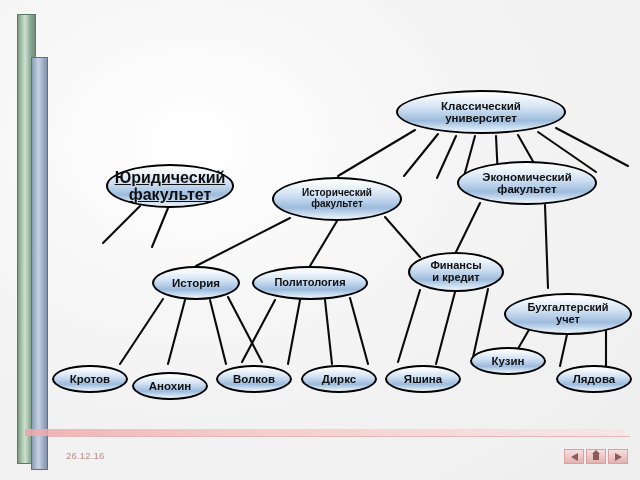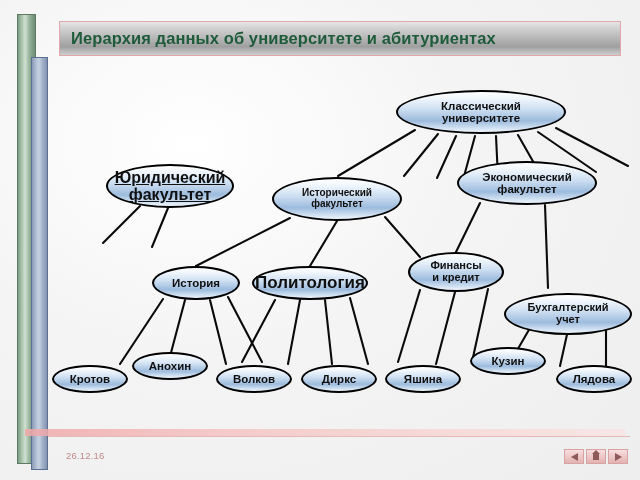--- a/index.html
+++ b/index.html
@@ -176,23 +176,20 @@
   }
 </style>
 </head>
 <body>
 
 <div id="slide">
 
   <div class="bar-green"></div>
   <div class="bar-blue"></div>
 
-  <div class="title-bar">
-    <div class="title-text">Иерархия данных об университете и абитуриентах</div>
-  </div>
 
   <svg id="diagram" width="640" height="480" viewBox="0 0 640 480">
       <line x1="415" y1="130" x2="338" y2="176" stroke="#0a0a0a" stroke-width="2.1" stroke-linecap="round"></line>
       <line x1="438" y1="134" x2="404" y2="176" stroke="#0a0a0a" stroke-width="2.1" stroke-linecap="round"></line>
       <line x1="456" y1="136" x2="437" y2="178" stroke="#0a0a0a" stroke-width="2.1" stroke-linecap="round"></line>
       <line x1="475" y1="136" x2="463" y2="180" stroke="#0a0a0a" stroke-width="2.1" stroke-linecap="round"></line>
       <line x1="496" y1="136" x2="498" y2="178" stroke="#0a0a0a" stroke-width="2.1" stroke-linecap="round"></line>
       <line x1="518" y1="135" x2="543" y2="179" stroke="#0a0a0a" stroke-width="2.1" stroke-linecap="round"></line>
       <line x1="538" y1="132" x2="596" y2="172" stroke="#0a0a0a" stroke-width="2.1" stroke-linecap="round"></line>
       <line x1="556" y1="128" x2="628" y2="166" stroke="#0a0a0a" stroke-width="2.1" stroke-linecap="round"></line>
@@ -216,21 +213,21 @@
       <line x1="488" y1="289" x2="472" y2="362" stroke="#0a0a0a" stroke-width="2.1" stroke-linecap="round"></line>
       <line x1="530" y1="328" x2="508" y2="366" stroke="#0a0a0a" stroke-width="2.1" stroke-linecap="round"></line>
       <line x1="568" y1="330" x2="560" y2="366" stroke="#0a0a0a" stroke-width="2.1" stroke-linecap="round"></line>
       <line x1="606" y1="327" x2="606" y2="366" stroke="#0a0a0a" stroke-width="2.1" stroke-linecap="round"></line>
     </svg>
 
   <div id="nodes-layer">
       <div class="node" style="left: 396px; top: 90px; width: 170px; height: 44px; font-size: 11.5px;">
         <div>
           <span>Классический</span>
-          <span>университете</span>
+          <span>университет</span>
         </div>
       </div>
       <div class="node" style="left: 106px; top: 164px; width: 128px; height: 44px; font-size: 16px; text-decoration: underline;">
         <div>
           <span>Юридический</span>
           <span>факультет</span>
         </div>
       </div>
       <div class="node" style="left: 272px; top: 177px; width: 130px; height: 44px; font-size: 10px;">
         <div>
@@ -242,21 +239,21 @@
         <div>
           <span>Экономический</span>
           <span>факультет</span>
         </div>
       </div>
       <div class="node" style="left: 152px; top: 266px; width: 88px; height: 34px; font-size: 11.5px;">
         <div>
           <span>История</span>
         </div>
       </div>
-      <div class="node" style="left: 252px; top: 266px; width: 116px; height: 34px; font-size: 17px;">
+      <div class="node" style="left: 252px; top: 266px; width: 116px; height: 34px; font-size: 11px;">
         <div>
           <span>Политология</span>
         </div>
       </div>
       <div class="node" style="left: 408px; top: 252px; width: 96px; height: 40px; font-size: 11px;">
         <div>
           <span>Финансы</span>
           <span>и кредит</span>
         </div>
       </div>
@@ -264,21 +261,21 @@
         <div>
           <span>Бухгалтерский</span>
           <span>учет</span>
         </div>
       </div>
       <div class="node" style="left: 52px; top: 365px; width: 76px; height: 28px; font-size: 11.5px;">
         <div>
           <span>Кротов</span>
         </div>
       </div>
-      <div class="node" style="left: 132px; top: 352px; width: 76px; height: 28px; font-size: 11.5px; text-align: center;">
+      <div class="node" style="left: 132px; top: 372px; width: 76px; height: 28px; font-size: 11.5px; text-align: center;">
         <div>
           <span>Анохин</span>
         </div>
       </div>
       <div class="node" style="left: 216px; top: 365px; width: 76px; height: 28px; font-size: 11.5px;">
         <div>
           <span>Волков</span>
         </div>
       </div>
       <div class="node" style="left: 301px; top: 365px; width: 76px; height: 28px; font-size: 11.5px;">

